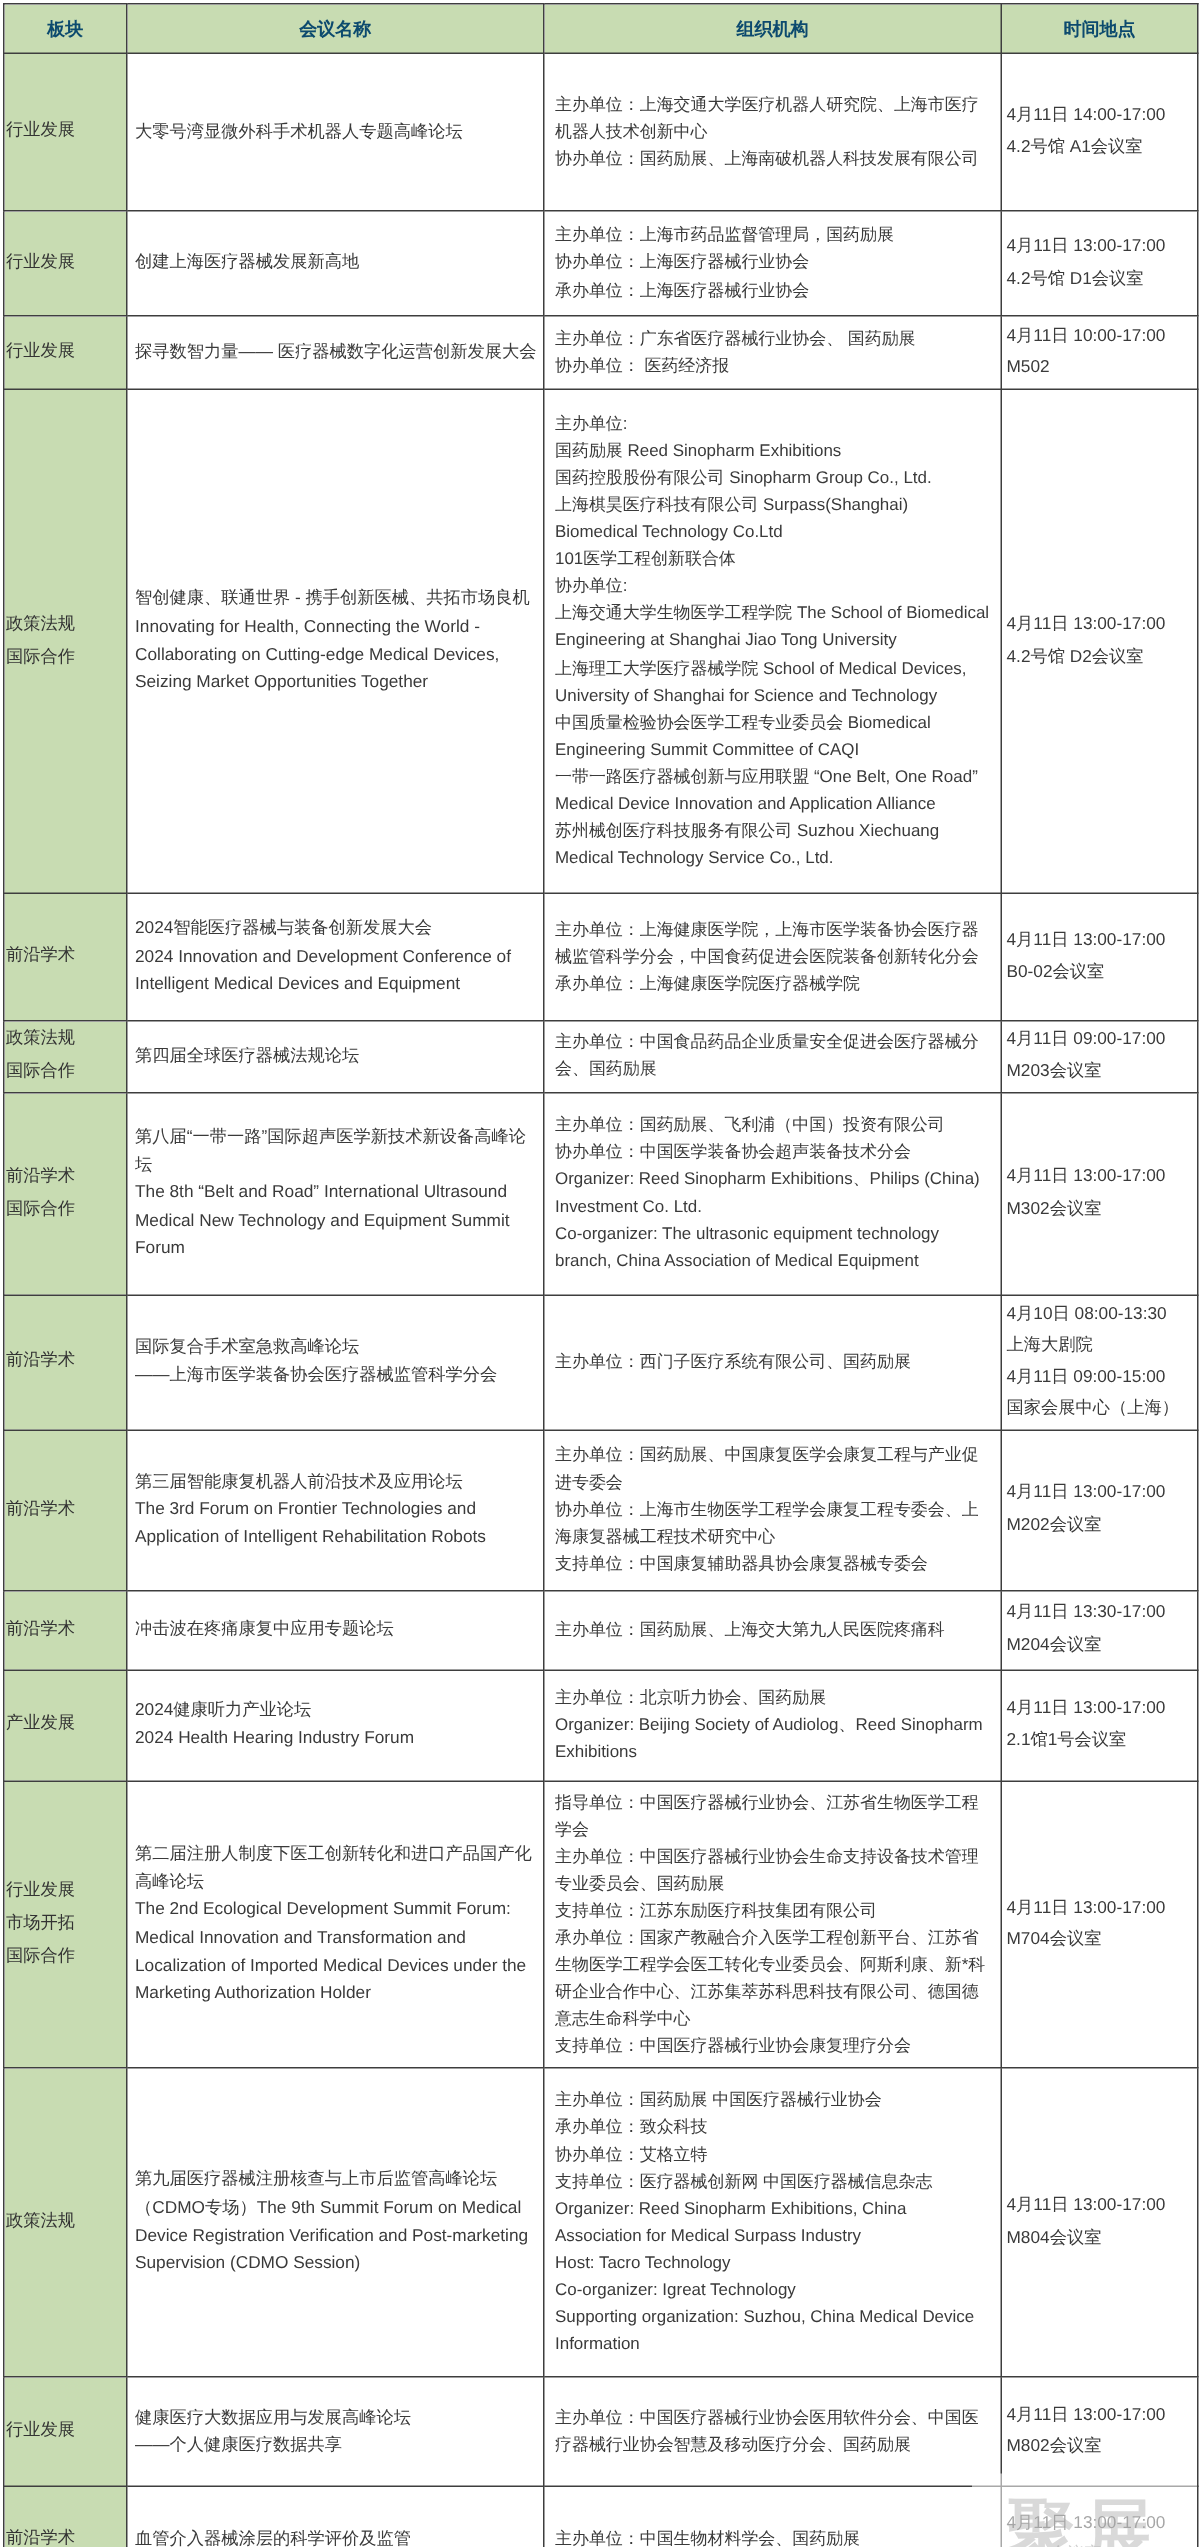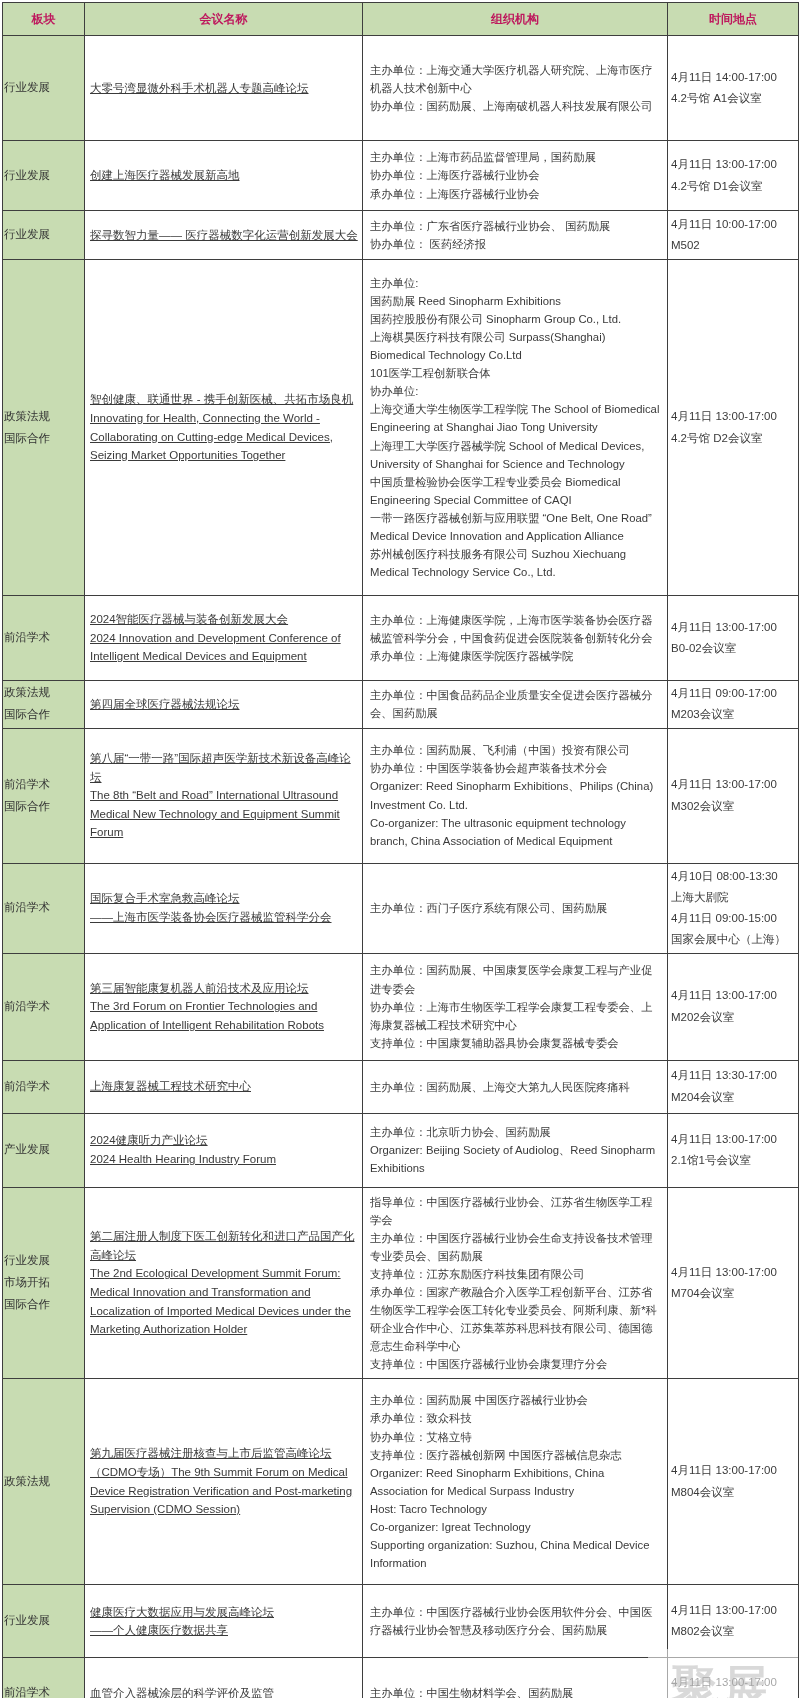--- a/index.html
+++ b/index.html
@@ -1,22 +1,22 @@
 <!DOCTYPE html>
 <html><head>
 <meta charset="utf-8">
 <style>
   html,body{margin:0;padding:0;background:#ffffff;}
   body{font-family:"Liberation Sans","DejaVu Sans",sans-serif;color:#3a3a3a;}
   .page{width:800px;position:relative;background:#fff;}
   table{border-collapse:collapse;width:796px;table-layout:fixed;margin:2px;}
   th,td{border:1px solid #3e3e3e;vertical-align:middle;overflow:hidden;}
-  thead th{background:#c8dcb2;height:30px;font-size:12px;font-weight:bold;text-align:center;color:#be185d;}
+  thead th{background:#c8dcb2;height:30px;font-size:12px;font-weight:bold;text-align:center;color:#0c4a6e;}
   td.cat{background:#c8dcb2;font-size:11.5px;line-height:1.9;color:#333;}
-  td.name{font-size:11.5px;line-height:1.62;padding:4px 3px 4px 5px;text-align:left;text-decoration:underline;}
+  td.name{font-size:11.5px;line-height:1.62;padding:4px 3px 4px 5px;text-align:left;}
   td.org{font-size:11.3px;line-height:1.6;padding:5px 4px 5px 7px;text-align:left;}
   td.time{text-align:left;font-size:11.5px;line-height:1.85;padding:2px 3px;}
   
   tbody tr:nth-child(1){height:105px;}
   tbody tr:nth-child(2){height:70px;}
   tbody tr:nth-child(3){height:49px;}
   tbody tr:nth-child(4){height:336px;}
   tbody tr:nth-child(5){height:85px;}
   tbody tr:nth-child(6){height:39px;}
   tbody tr:nth-child(7){height:135px;}
@@ -121,21 +121,21 @@
           </td>
     <td class="org">
             <div class="line">主办单位:</div>
             <div class="line">国药励展  Reed Sinopharm Exhibitions</div>
             <div class="line">国药控股股份有限公司    Sinopharm Group Co., Ltd.</div>
             <div class="line">上海棋昊医疗科技有限公司 Surpass(Shanghai) Biomedical Technology Co.Ltd</div>
             <div class="line">101医学工程创新联合体</div>
             <div class="line">协办单位:</div>
             <div class="line">上海交通大学生物医学工程学院 The School of Biomedical Engineering at Shanghai Jiao Tong University</div>
             <div class="line">上海理工大学医疗器械学院 School of Medical Devices, University of Shanghai for Science and Technology</div>
-            <div class="line">中国质量检验协会医学工程专业委员会  Biomedical Engineering Special Committee of CAQI</div>
+            <div class="line">中国质量检验协会医学工程专业委员会  Biomedical Engineering Summit Committee of CAQI</div>
             <div class="line">一带一路医疗器械创新与应用联盟 “One Belt, One Road” Medical Device Innovation and Application Alliance</div>
             <div class="line">苏州械创医疗科技服务有限公司 Suzhou Xiechuang Medical Technology Service Co., Ltd.</div>
           </td>
     <td class="time">
             <div class="line">4月11日 13:00-17:00</div>
             <div class="line">4.2号馆 D2会议室</div>
           </td>
   </tr>
 
   <tr>
@@ -230,21 +230,21 @@
             <div class="line">4月11日 13:00-17:00</div>
             <div class="line">M202会议室</div>
           </td>
   </tr>
 
   <tr>
     <td class="cat">
             <div class="line">前沿学术</div>
           </td>
     <td class="name">
-            <div class="line">上海康复器械工程技术研究中心</div>
+            <div class="line">冲击波在疼痛康复中应用专题论坛</div>
           </td>
     <td class="org">
             <div class="line">主办单位：国药励展、上海交大第九人民医院疼痛科</div>
           </td>
     <td class="time">
             <div class="line">4月11日 13:30-17:00</div>
             <div class="line">M204会议室</div>
           </td>
   </tr>
 

